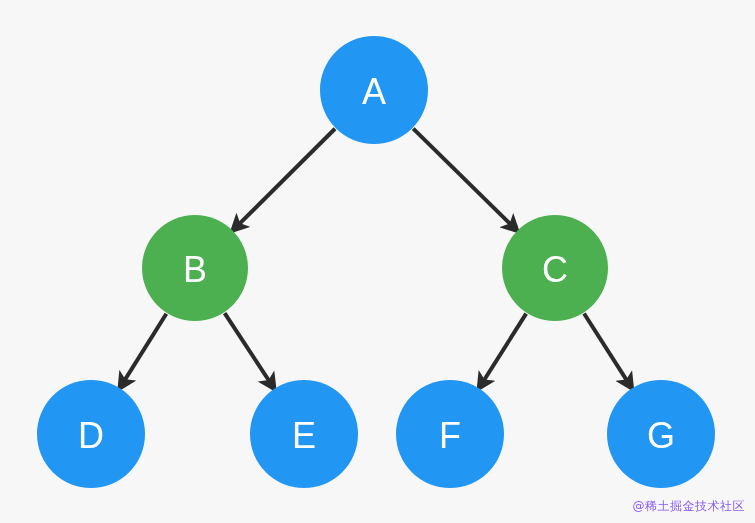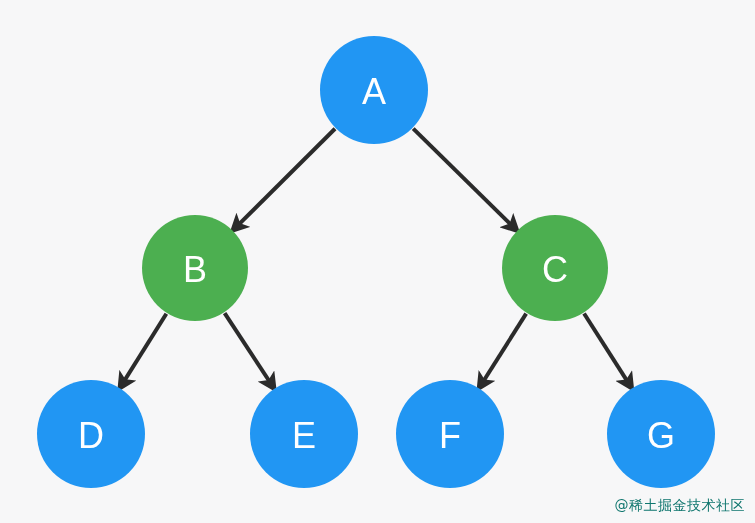--- a/index.html
+++ b/index.html
@@ -35,22 +35,22 @@
     fill: #ffffff;
     dominant-baseline: central;
     text-anchor: middle;
     user-select: none;
   }
   #watermark {
     position: absolute;
     right: 10px;
     bottom: 8px;
     font-family: "DejaVu Sans", "Liberation Sans", sans-serif;
-    font-size: 14px;
-    color: #0f766e;
+    font-size: 12px;
+    color: #8b5cf6;
     letter-spacing: 0.5px;
     white-space: nowrap;
     user-select: none;
     text-align: right;
   }
 </style>
 </head>
 <body>
 
 <div id="diagram-root">

